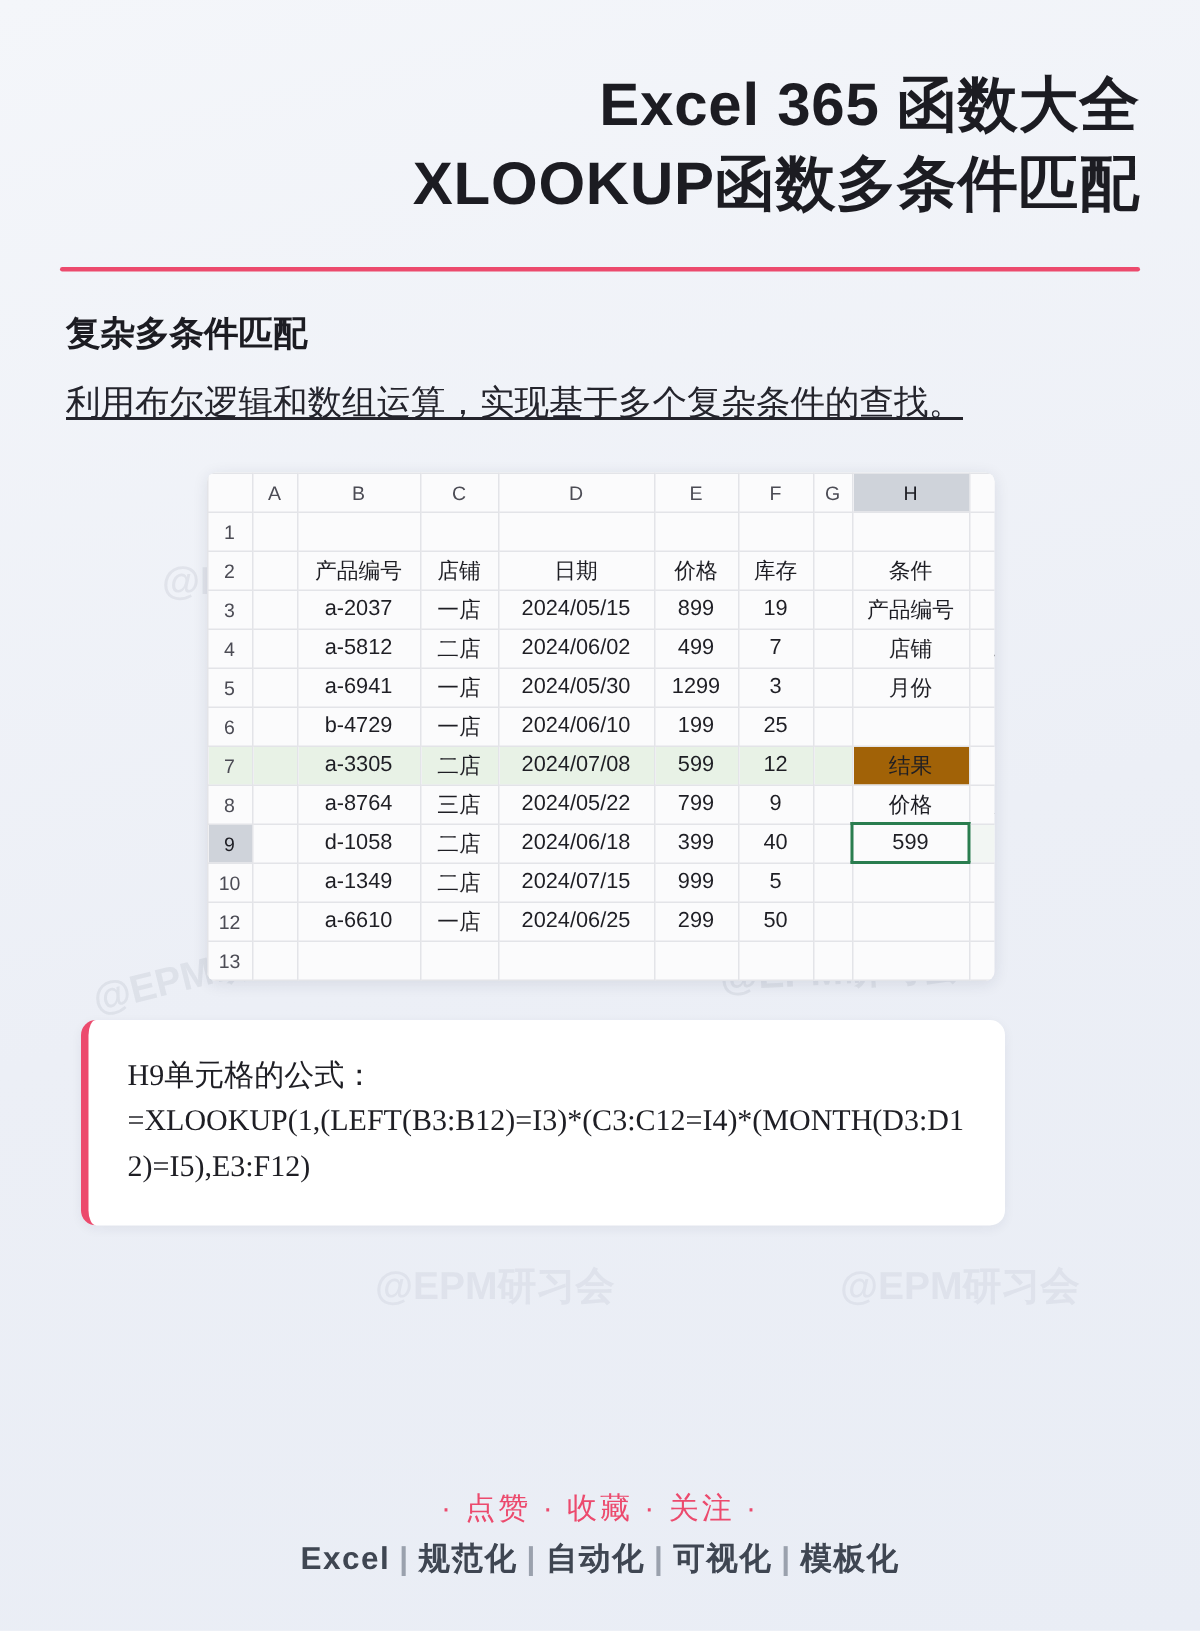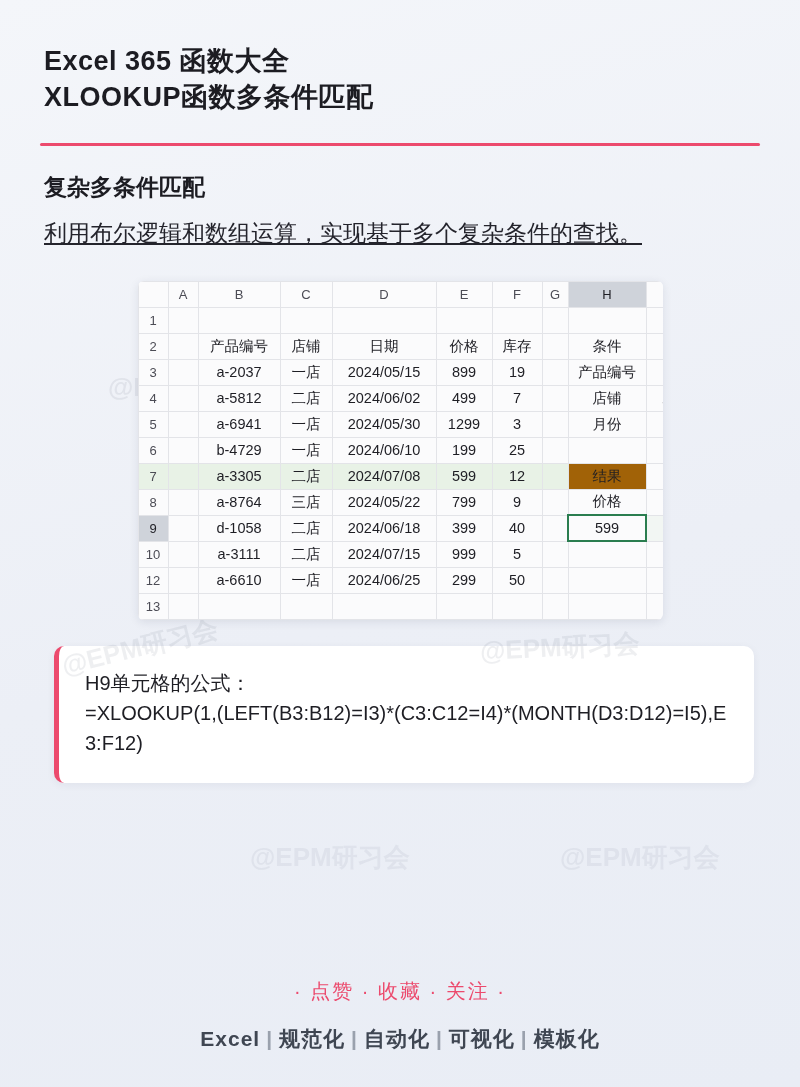--- a/index.html
+++ b/index.html
@@ -13,26 +13,27 @@
     position: relative;
     width: 800px; height: 1087px;
     background: linear-gradient(165deg, #f4f6fa 0%, #eceff6 55%, #e9edf5 100%);
     overflow: hidden;
   }
   .content {
     padding: 44px 40px 0 40px;
   }
   .title-block { padding-left: 4px; }
   .title-line {
-    font-size: 27px;
+    font-size: 40px;
     font-weight: bold;
     color: #1c1c22;
     letter-spacing: 0.5px;
     line-height: 1.32;
     white-space: nowrap;
+    text-align: right;
   }
   .title-rule {
     margin-top: 28px;
     height: 3px;
     background: #ec4a6d;
     width: 720px;
     margin-left: 0px;
     border-radius: 2px;
   }
   .section-heading {
@@ -131,21 +132,22 @@
   .rowhdr-sel { background: #cfd3da !important; color: #1e1e24 !important; }
 
   
   .formula-card {
     margin: 26px 40px 0 54px;
     background: #ffffff;
     border-left: 5px solid #ec4a6d;
     border-radius: 10px;
     padding: 22px 26px 24px 26px;
     box-shadow: 0 2px 8px rgba(30,40,70,0.06);
-    width: 700px;
+    width: 616px;
+    font-family: Liberation Serif, serif;
   }
   .formula-line {
     font-size: 20px;
     color: #1e1e24;
     line-height: 1.52;
     word-break: break-all;
   }
   .formula-note {
     margin-top: 20px;
     font-size: 19.5px;
@@ -155,21 +157,21 @@
   
   .footer {
     position: absolute;
     left: 0; right: 0; bottom: 34px;
     text-align: center;
   }
   .cta {
     color: #ec4a6d;
     font-size: 20px;
     letter-spacing: 2px;
-    margin-bottom: 20px;
+    margin-bottom: 6px;
   }
   .tags {
     color: #3f4652;
     font-size: 21px;
     letter-spacing: 1px;
     font-weight: bold;
   }
   .tags .sep { color: #9aa1ad; margin: 0 6px; }
 </style>
 </head>
@@ -325,21 +327,21 @@
         <td>399</td>
         <td>40</td>
         <td class="blank"></td>
         <td class="sel-cell">599</td>
         <td class="sel-neighbor">12</td>
       </tr>
 
       <tr>
         <td class="rowhdr">10</td>
         <td class="blank"></td>
-        <td class="tleft">a-3111</td>
+        <td class="tleft">a-1349</td>
         <td>二店</td>
         <td>2024/07/15</td>
         <td>999</td>
         <td>5</td>
         <td class="blank"></td>
         <td class="blank"></td>
         <td class="blank"></td>
       </tr>
 
 

